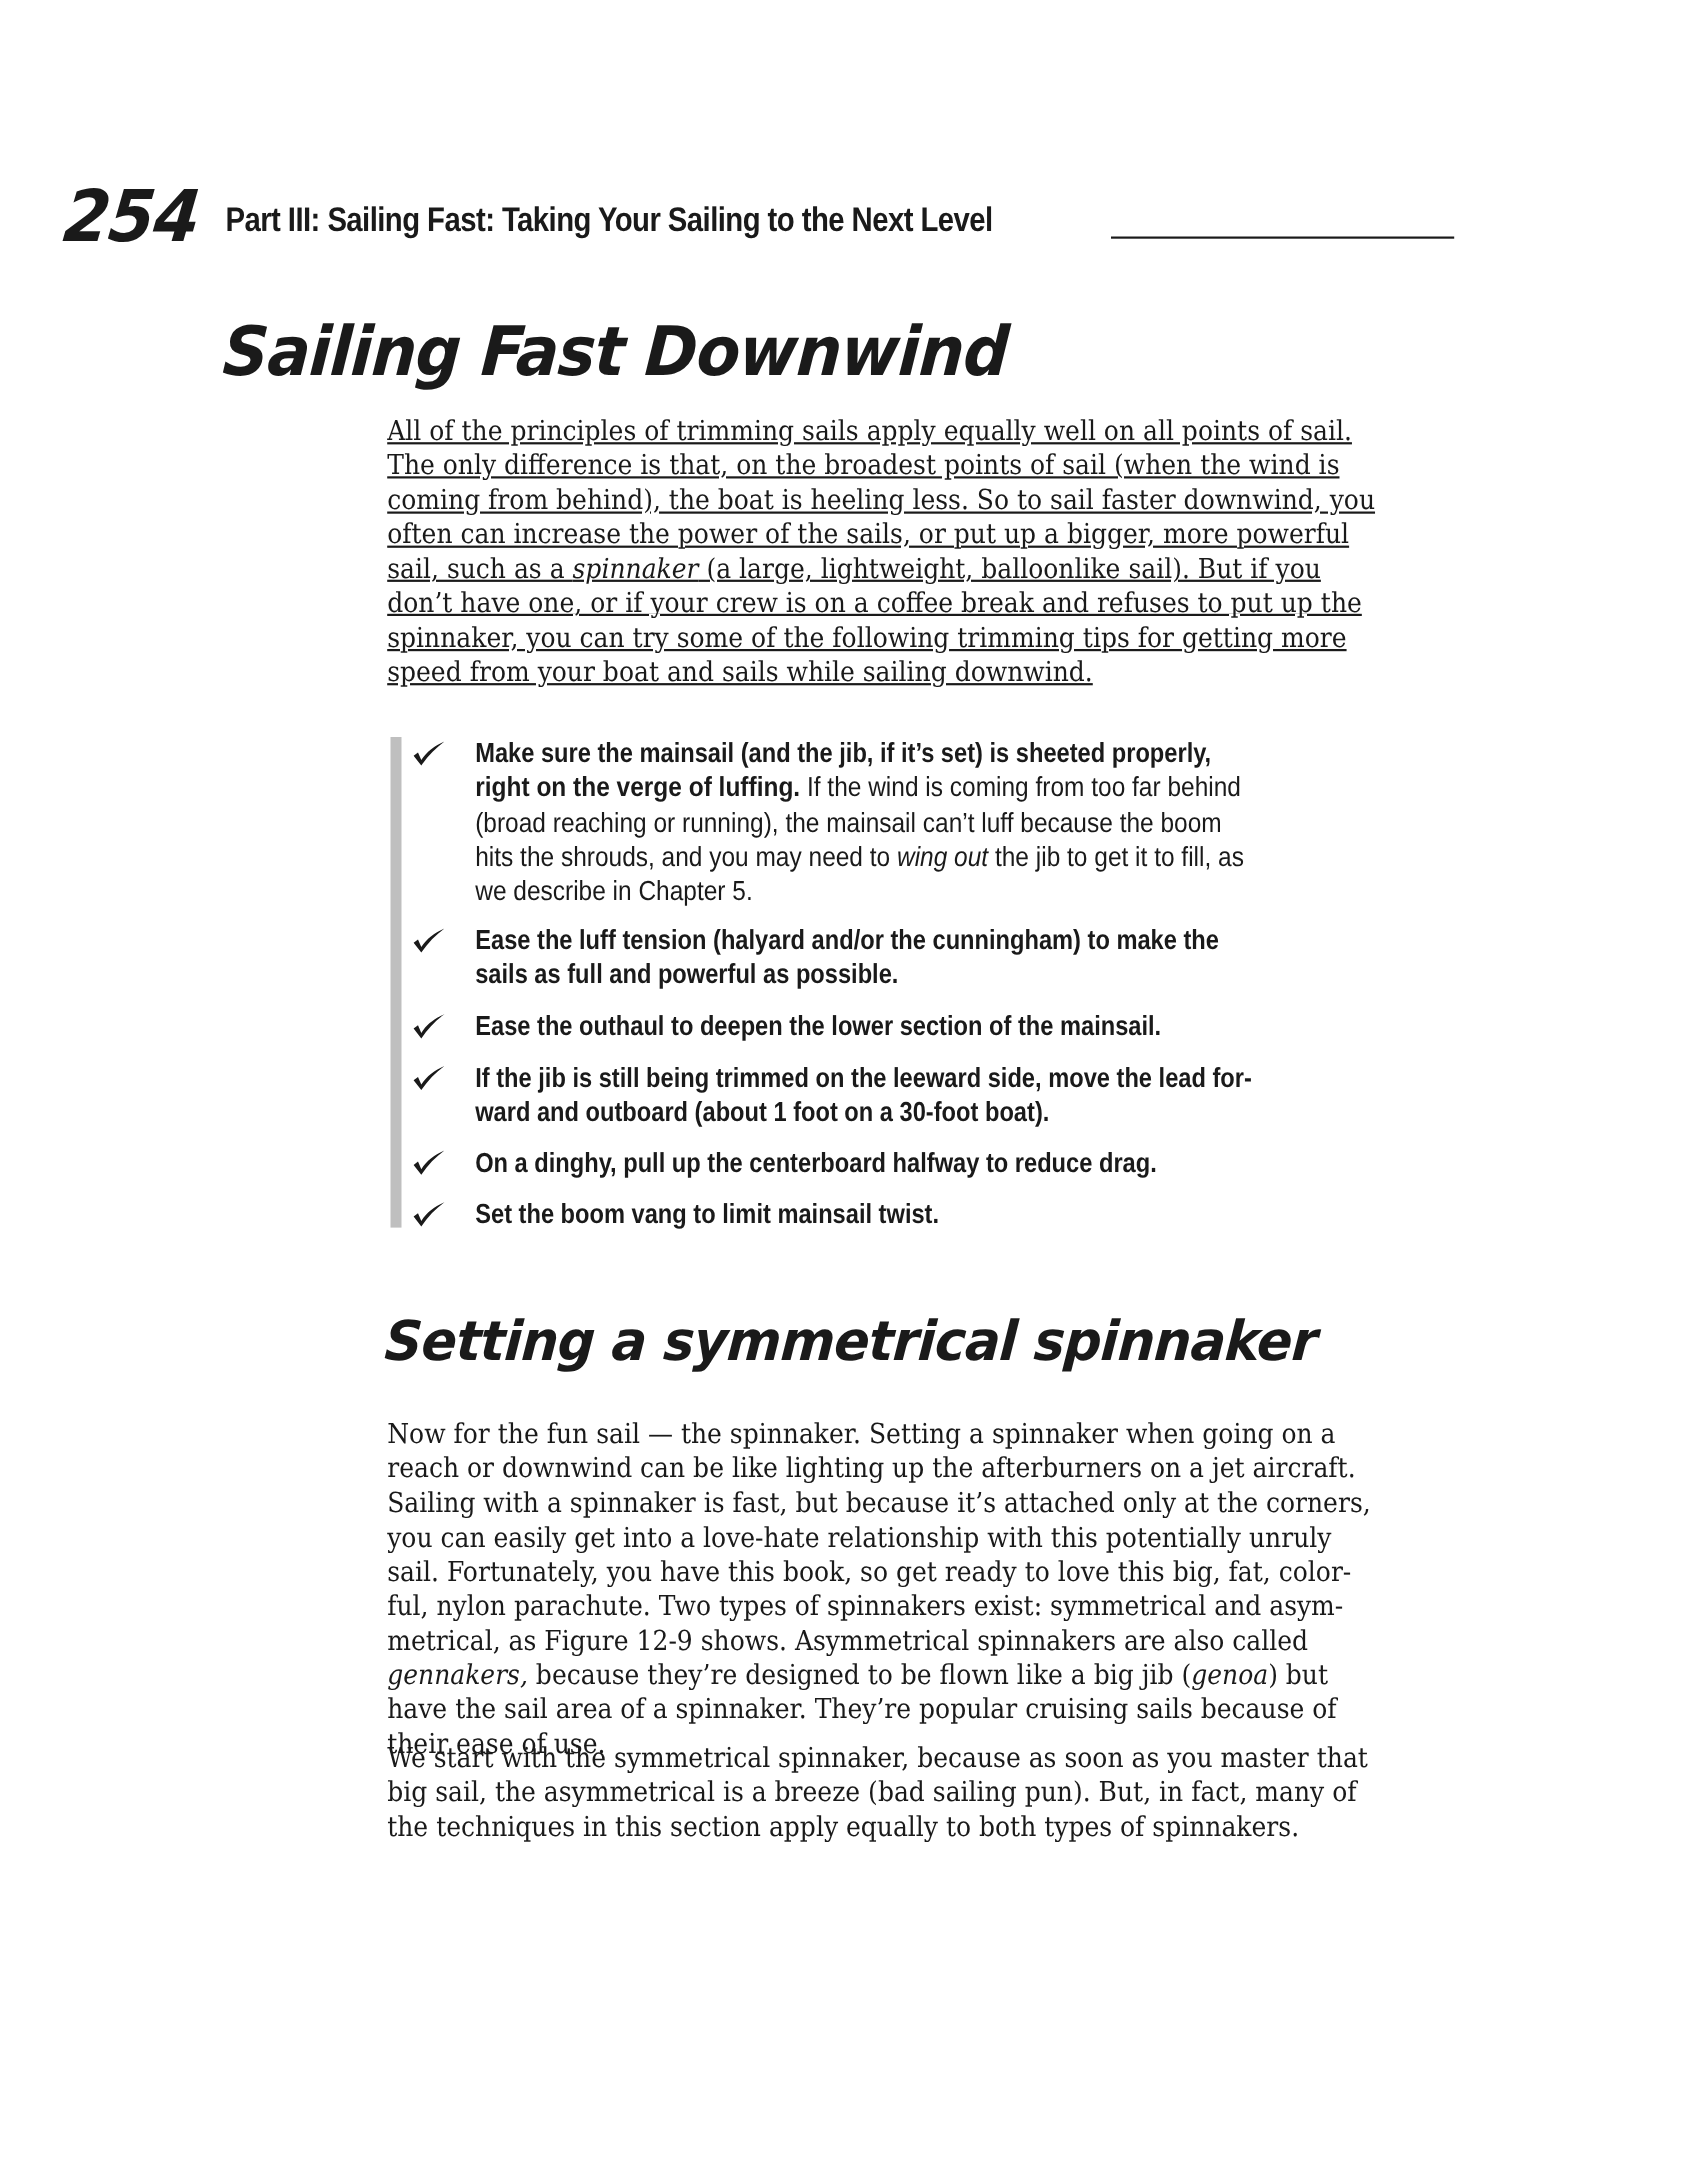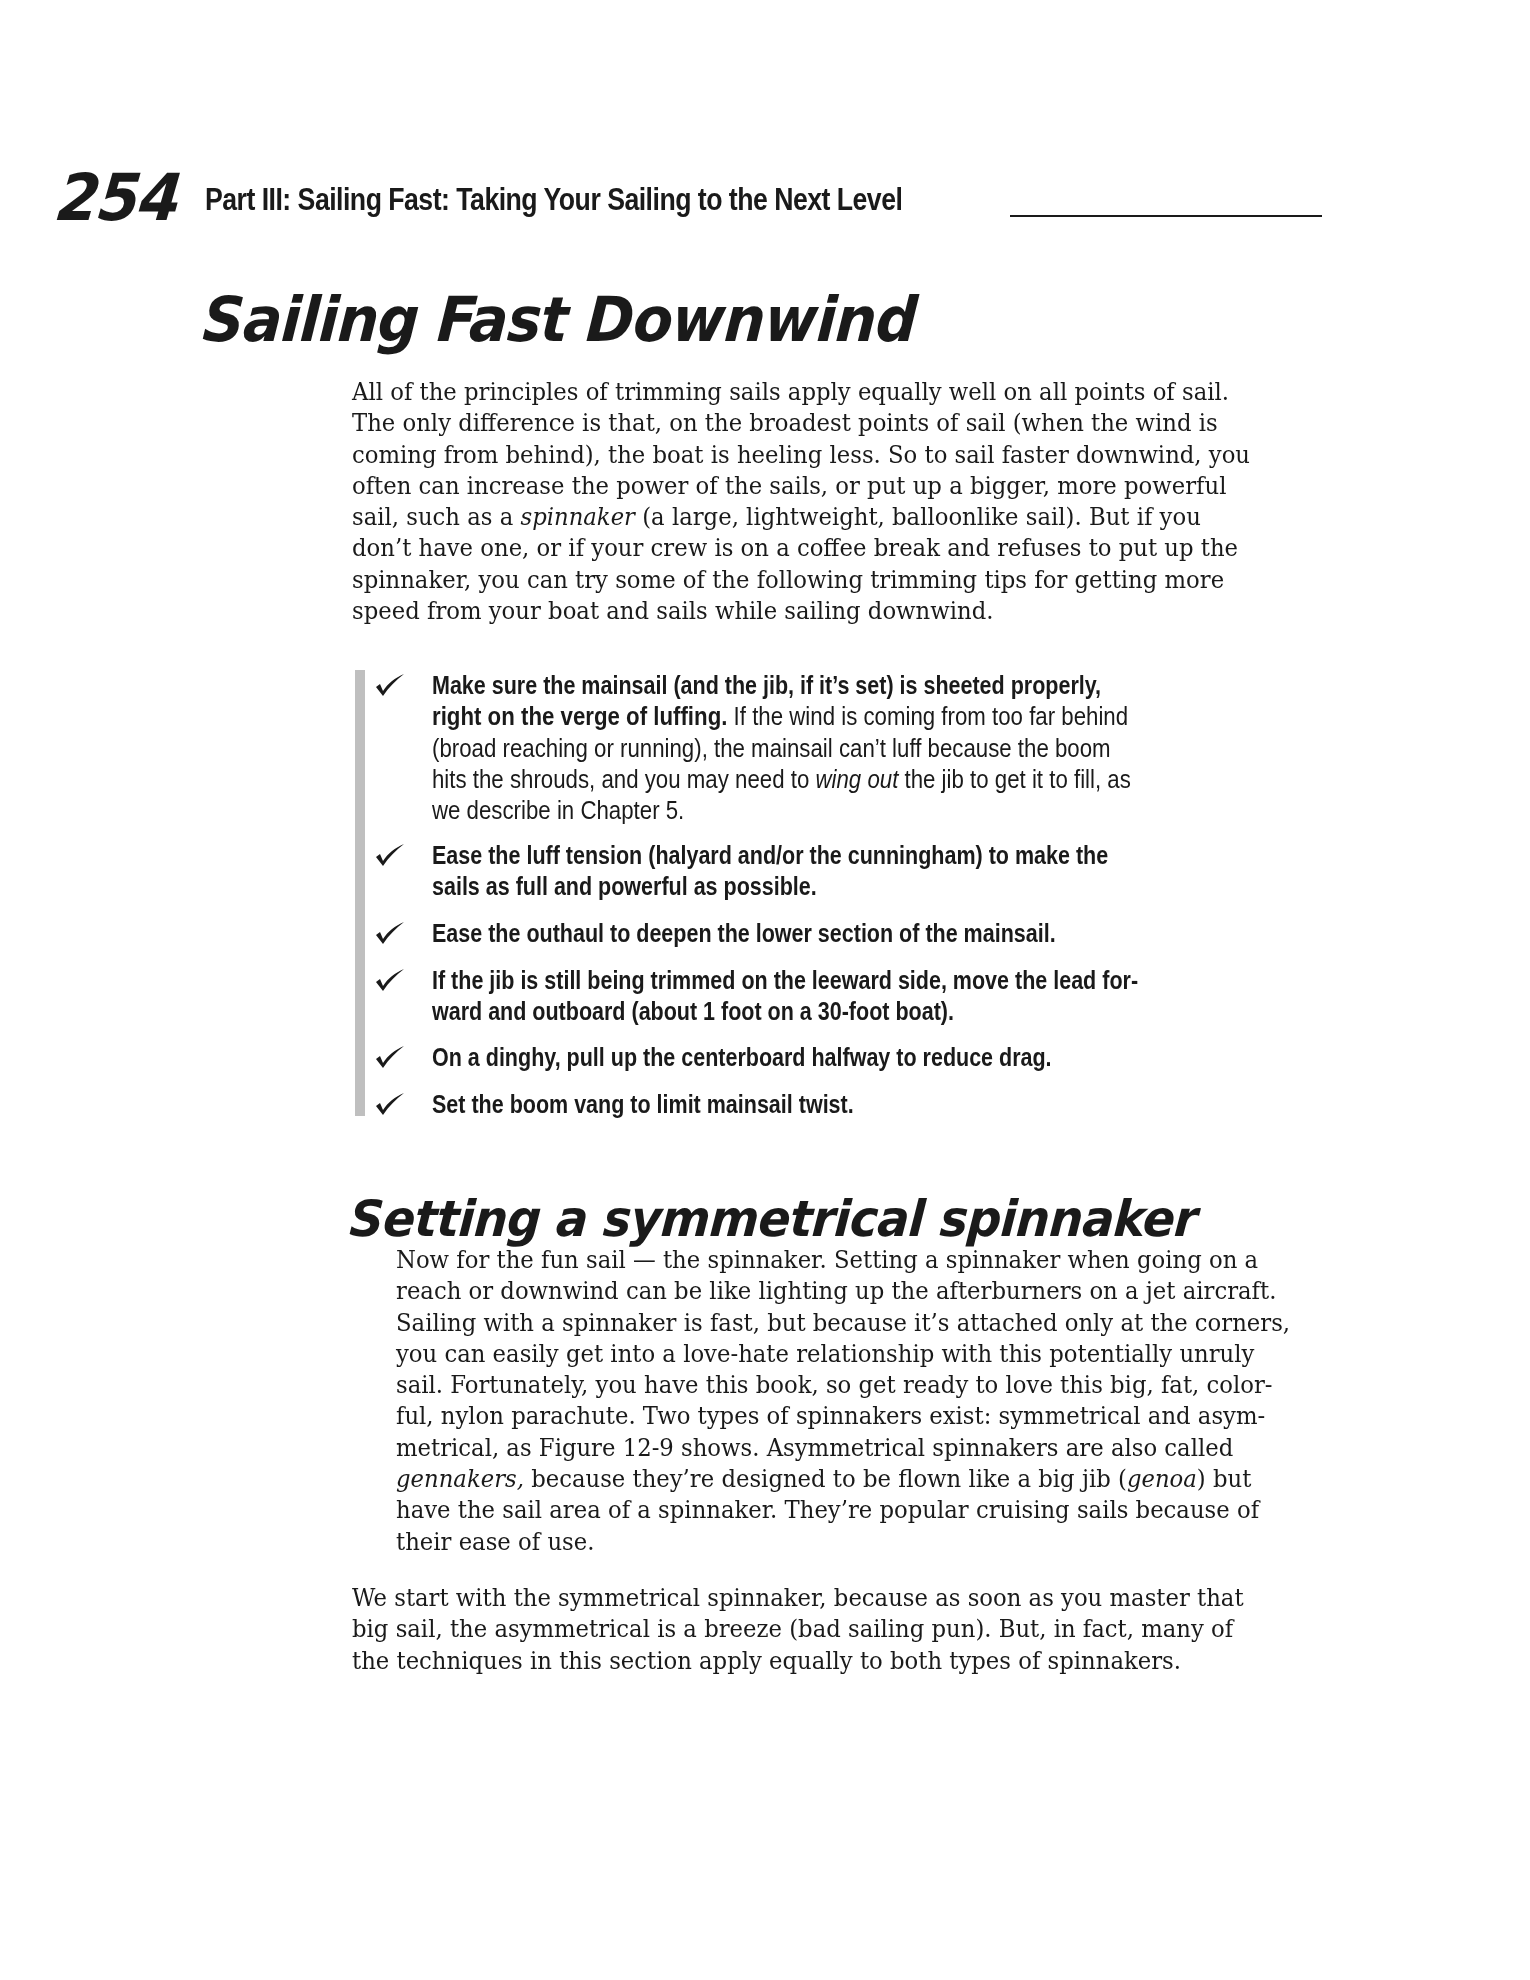--- a/index.html
+++ b/index.html
@@ -105,22 +105,22 @@
     }
     .body-block .line {
       display: block;
       white-space: nowrap;
       transform: scaleX(0.91);
       transform-origin: left center;
     }
     em { font-style: italic; }
     strong { font-weight: bold; }
 
-    #intro-paragraph { top: 376px; }
-    #spinnaker-paragraph-1 { top: 1244px; margin-left: 44px; }
+    #intro-paragraph { top: 376px; text-decoration: underline; }
+    #spinnaker-paragraph-1 { top: 1288px; }
     #spinnaker-paragraph-2 { top: 1582px; }
 
     
     .tips-list {
       position: absolute;
       left: 355px;
       top: 670px;
       width: 1000px;
       height: 448px;
     }

